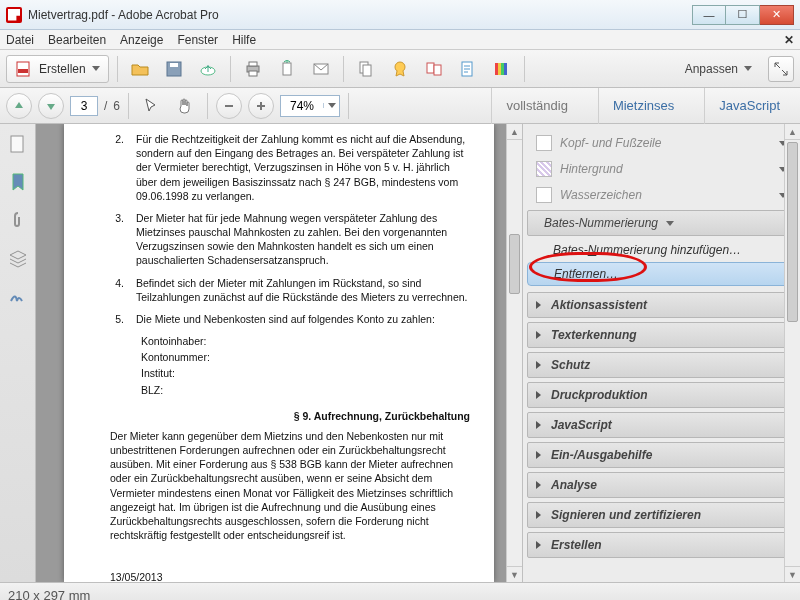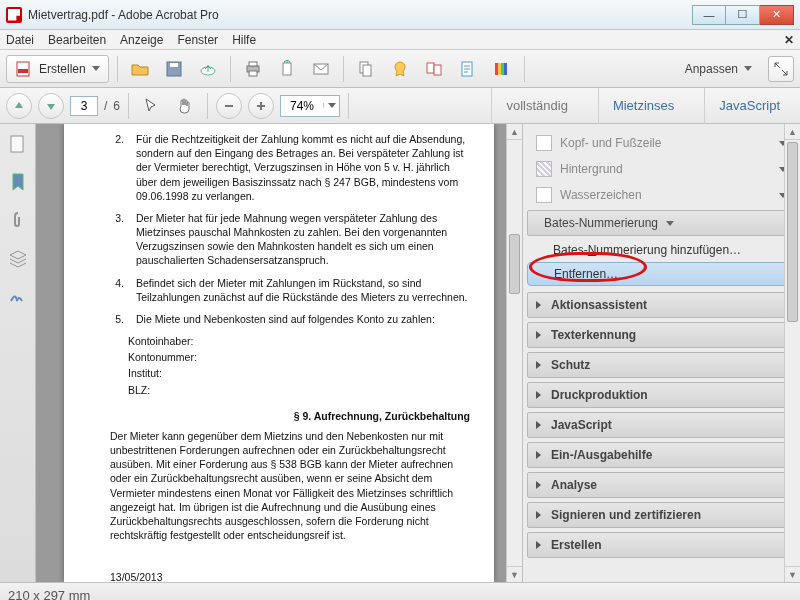--- a/index.html
+++ b/index.html
@@ -49,33 +49,33 @@
 .rail{ width:36px; background:linear-gradient(#e9e9e9,#dcdcdc); border-right:1px solid #bfbfbf; display:flex; flex-direction:column; align-items:center; padding-top:10px; gap:18px; }
 .rico{ width:20px; height:20px; opacity:.75; }
 
 
 .docwrap{ flex:1; background:#9a9a9a; display:flex; justify-content:center; overflow:hidden; position:relative; }
 .page{ width:430px; background:#fff; margin-top:0; box-shadow:0 0 6px rgba(0,0,0,.4); padding:8px 24px 20px 46px; font-size:10.5px; line-height:1.35; color:#111; position:relative; }
 .page ol{ list-style:none; padding:0; margin:0;}
 .page li{ display:flex; gap:12px; margin-bottom:8px; }
 .page li .num{ width:14px; text-align:right; flex:none; }
 .page li .txt{ flex:1; }
-.kv{ margin-left:18px; margin-bottom:2px;}
+.kv{ margin-left:31px; margin-bottom:2px;}
 .sect{ font-weight:bold; margin:12px 0 6px -26px;text-align:right; }
 .para{ margin-left:0; }
 .footer{ display:flex; justify-content:space-between; margin-top:28px; font-size:10.5px;flex-direction:column;}
 .scrolly{ position:absolute; right:0; top:0; bottom:0; width:16px; background:#eee; border-left:1px solid #ccc;}
 .scrolly .thumb{ position:absolute; left:2px; right:2px; top:110px; height:60px; background:#cfcfcf; border:1px solid #aaa; border-radius:2px;}
 .scrolly .arr{position:absolute;left:0;right:0;height:16px;display:flex;align-items:center;justify-content:center;color:#777;font-size:9px;background:#eee;}
 .scrolly .arr.top{top:0;border-bottom:1px solid #ccc;}
 .scrolly .arr.bot{bottom:0;border-top:1px solid #ccc;}
 
 
 .panel{ width:278px; background:#ececec; border-left:1px solid #bfbfbf; display:flex; flex-direction:column; position:relative; }
-.panel-in{ flex:1; overflow:hidden; padding:6px 4px 4px 4px; }
+.panel-in{ flex:1; overflow:hidden; padding:6px 4px 4px 4px;font-style:italic; }
 .pitem{ height:26px; display:flex; align-items:center; gap:8px; padding:0 8px; font-size:12px; color:#555; border:1px solid transparent; border-radius:2px; }
 .pitem .pico{ width:16px; height:16px; flex:none; border:1px solid #bbb; background:#fff; }
 .pitem .pcaret{ margin-left:auto; }
 .pitem.dim{ color:#8a8a8a; }
 .phdr{ height:26px; background:linear-gradient(#e6e6e6,#d4d4d4); border:1px solid #b7b7b7; border-radius:2px; display:flex; align-items:center; gap:8px; padding:0 8px; font-weight:bold; color:#444; font-size:12px; margin-top:4px;}
 .phdr .tri{ width:0;height:0;border-top:4px solid transparent;border-bottom:4px solid transparent;border-left:5px solid #555; margin-right:2px;}
 .sub{ padding:2px 0 2px 0;}
 .subitem{ height:24px; display:flex; align-items:center; padding:0 10px 0 26px; font-size:12px; color:#333; }
 .subitem u{ text-decoration:underline; }
 .subitem.sel{ background:linear-gradient(#cfe3f6,#b7d5ef); border:1px solid #8ab3d8; border-radius:4px; }

